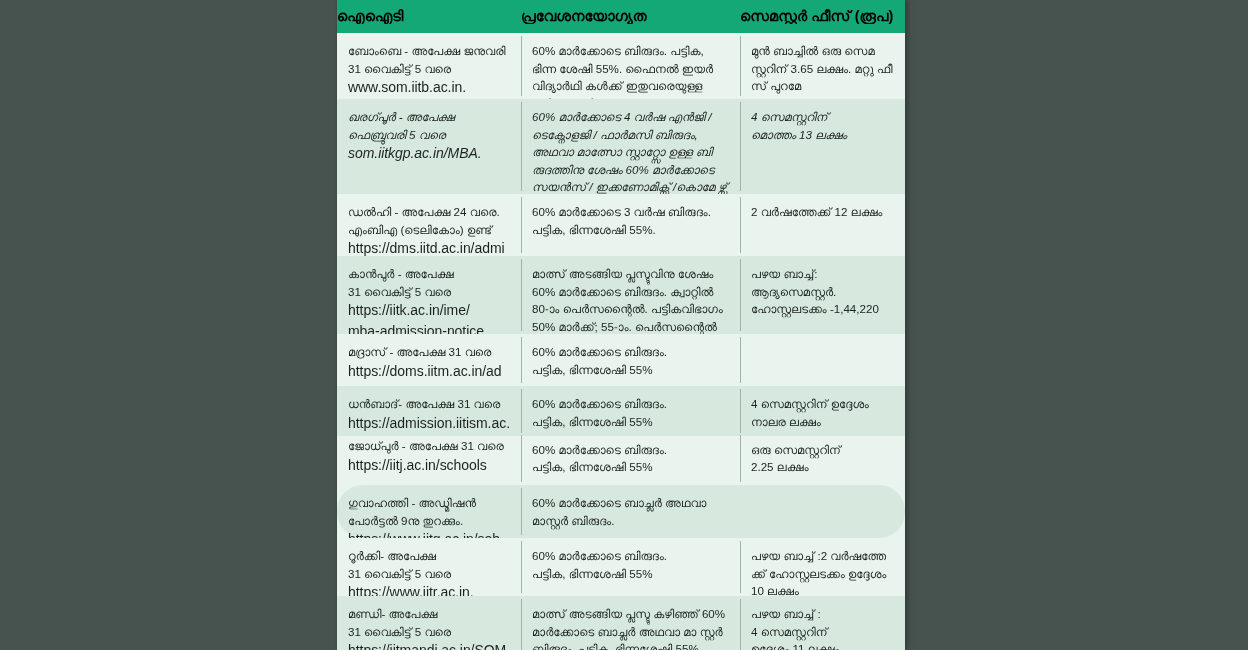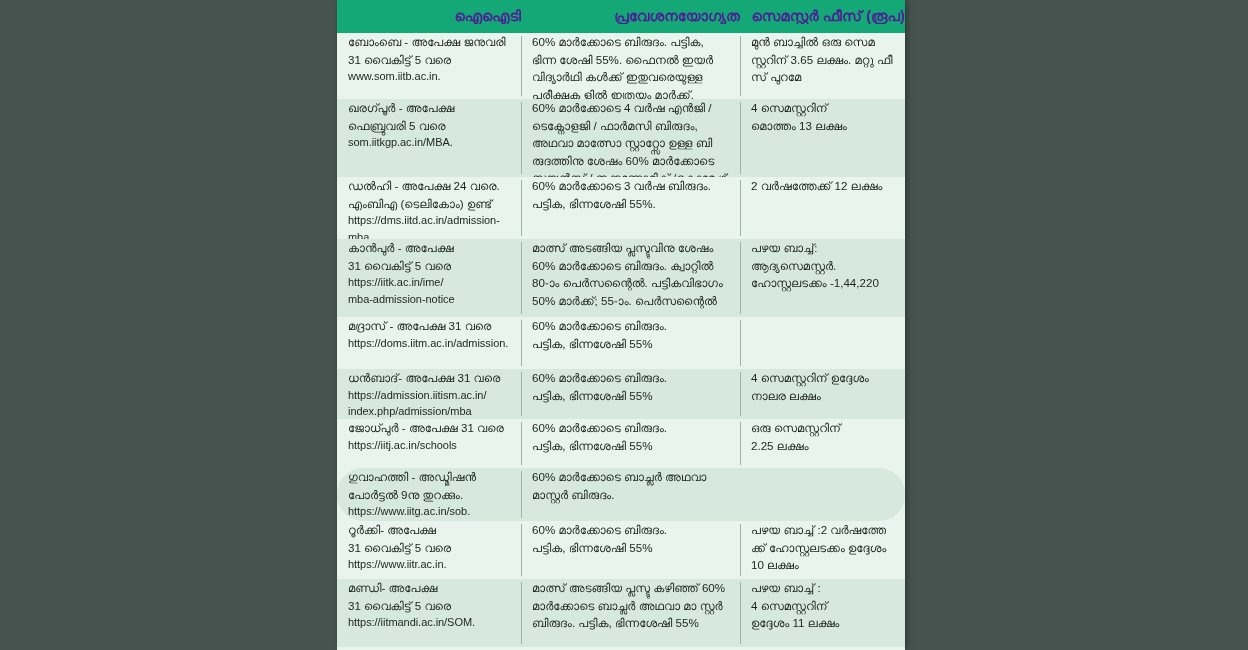--- a/index.html
+++ b/index.html
@@ -26,24 +26,24 @@
     overflow: hidden;
   }
   .thead {
     display: flex;
     background: #14a877;
     height: 33px;
     flex: 0 0 33px;
     align-items: center;
   }
   .th {
-    color: #4c1d95;
+    color: #000000;
     font-size: 14.5px;
     font-weight: bold;
-    text-align: right;
+    text-align: left;
     line-height: 1;
     letter-spacing: 0.1px;
     white-space: nowrap;
     overflow: hidden;
   }
   .c1 { width: 184px; flex: 0 0 184px; }
   .c2 { width: 219px; flex: 0 0 219px; }
   .c3 { width: 165px; flex: 0 0 165px; }
 
   .tbody {
@@ -54,21 +54,21 @@
   .row {
     display: flex;
     align-items: stretch;
     position: relative;
   }
   .row.alt  { background: #e8f4ed; }
   .row.alt2 { background: #d7e9de; }
 
   .cell {
     box-sizing: border-box;
-    padding: 0 10px 9px 11px;
+    padding: 9px 10px 9px 11px;
     font-size: 11.2px;
     line-height: 1.52;
     color: #1c2320;
     position: relative;
     overflow: hidden;
     word-wrap: break-word;
   }
   .cell.divider::before {
     content: "";
     position: absolute;
@@ -77,21 +77,21 @@
     bottom: 3px;
     width: 1px;
     background: #9fb3a8;
   }
   .cell .ml {
     display: block;
     font-size: 11.6px;
   }
   .cell .url {
     display: block;
-    font-size: 11px;
+    font-size: 14px;
     letter-spacing: -0.05px;
     color: #1c2320;
   }
 </style>
 </head>
 <body>
 
 <div id="table-wrap">
 
   <div class="thead">
@@ -107,21 +107,21 @@
           <span class="ml">31 വൈകിട്ട് 5 വരെ</span>
           <span class="url">www.som.iitb.ac.in.</span>
         </div>
         <div class="cell c2 divider">
           <span class="ml">60% മാർക്കോടെ ബിരുദം. പട്ടിക, ഭിന്ന ശേഷി 55%. ഫൈനൽ ഇയർ വിദ്യാർഥി കൾക്ക് ഇതുവരെയുള്ള പരീക്ഷക ളിൽ ഇത്രയും മാർക്ക്.</span>
         </div>
         <div class="cell c3 divider">
           <span class="ml">മുൻ ബാച്ചിൽ ഒരു സെമ സ്റ്ററിന് 3.65 ലക്ഷം. മറ്റു ഫീ സ് പുറമേ</span>
         </div>
       </div>
-      <div class="row alt2" style="height: 78px;">
+      <div class="row alt2" style="height: 95px; font-style: italic;">
         <div class="cell c1">
           <span class="ml">ഖരഗ്പൂർ - അപേക്ഷ</span>
           <span class="ml">ഫെബ്രുവരി 5 വരെ</span>
           <span class="url">som.iitkgp.ac.in/MBA.</span>
         </div>
         <div class="cell c2 divider">
           <span class="ml">60% മാർക്കോടെ 4 വർഷ എൻജി / ടെക്നോളജി / ഫാർമസി ബിരുദം, അഥവാ മാത്സോ സ്റ്റാറ്റ്സോ ഉള്ള ബി രുദത്തിനു ശേഷം 60% മാർക്കോടെ സയൻസ് / ഇക്കണോമിക്സ് /കൊമേ ഴ്സ് മാസ്റ്റർ ബിരുദം.</span>
         </div>
         <div class="cell c3 divider">
           <span class="ml">4 സെമസ്റ്ററിന്</span>
@@ -178,21 +178,21 @@
         </div>
         <div class="cell c2 divider">
           <span class="ml">60% മാർക്കോടെ ബിരുദം.</span>
           <span class="ml">പട്ടിക, ഭിന്നശേഷി 55%</span>
         </div>
         <div class="cell c3 divider">
           <span class="ml">4 സെമസ്റ്ററിന് ഉദ്ദേശം</span>
           <span class="ml">നാലര ലക്ഷം</span>
         </div>
       </div>
-      <div class="row alt" style="height: 49px;">
+      <div class="row alt" style="height: 49px; align-items: flex-end;">
         <div class="cell c1">
           <span class="ml">ജോധ്പുർ - അപേക്ഷ 31 വരെ</span>
           <span class="url">https://iitj.ac.in/schools</span>
         </div>
         <div class="cell c2 divider">
           <span class="ml">60% മാർക്കോടെ ബിരുദം.</span>
           <span class="ml">പട്ടിക, ഭിന്നശേഷി 55%</span>
         </div>
         <div class="cell c3 divider">
           <span class="ml">ഒരു സെമസ്റ്ററിന്</span>

